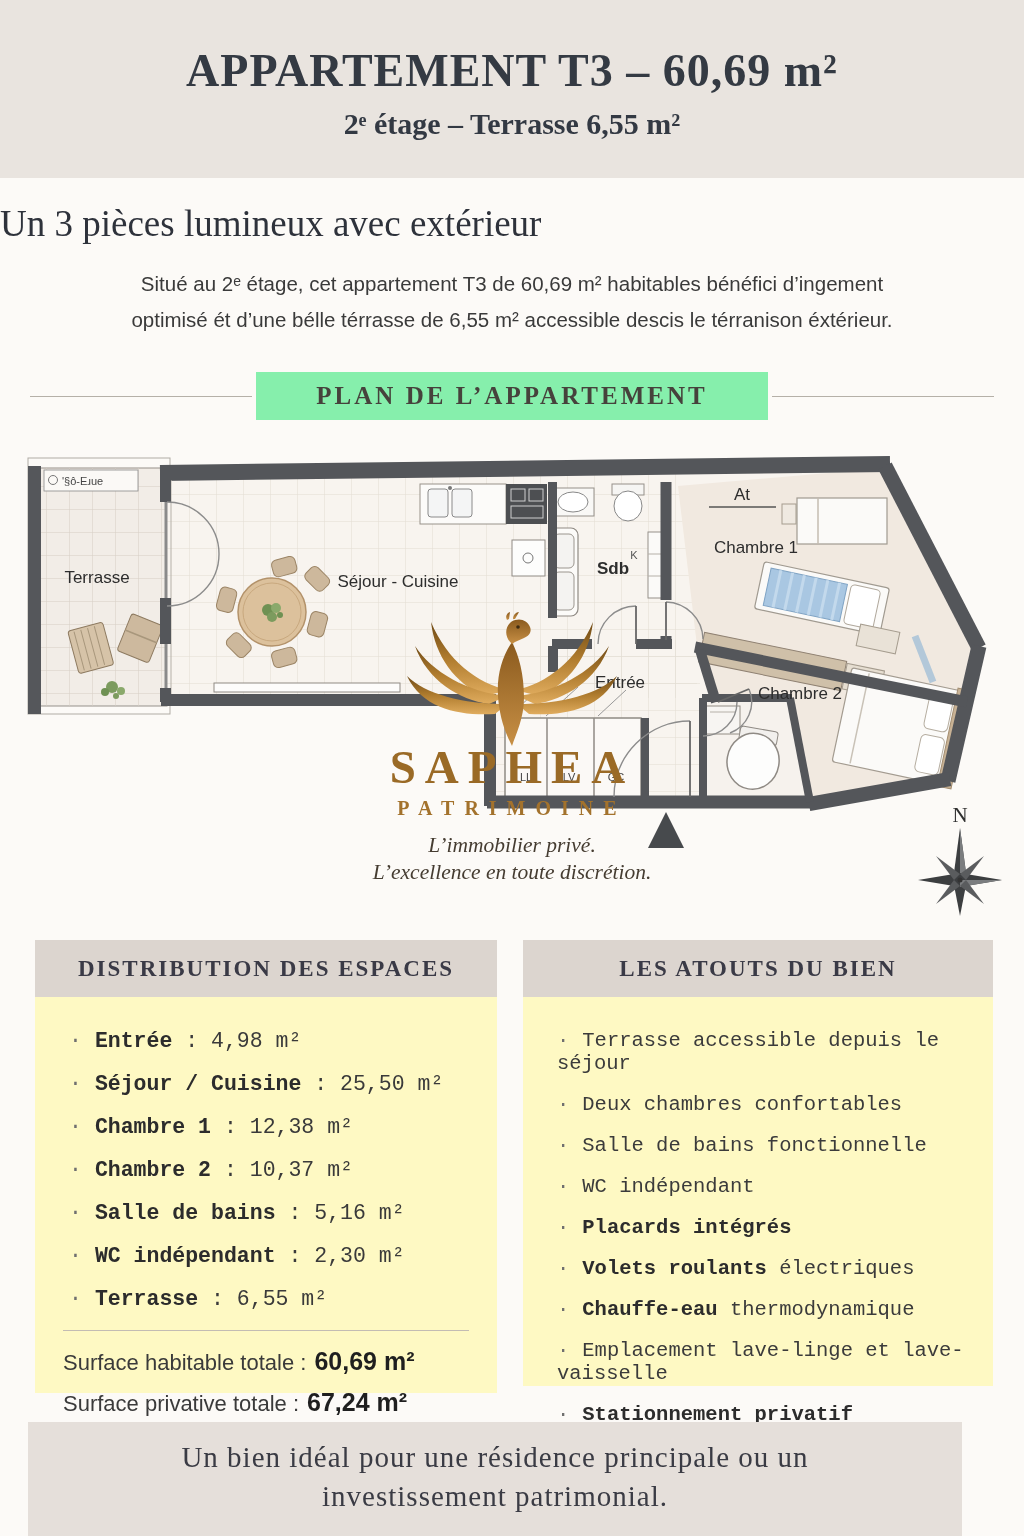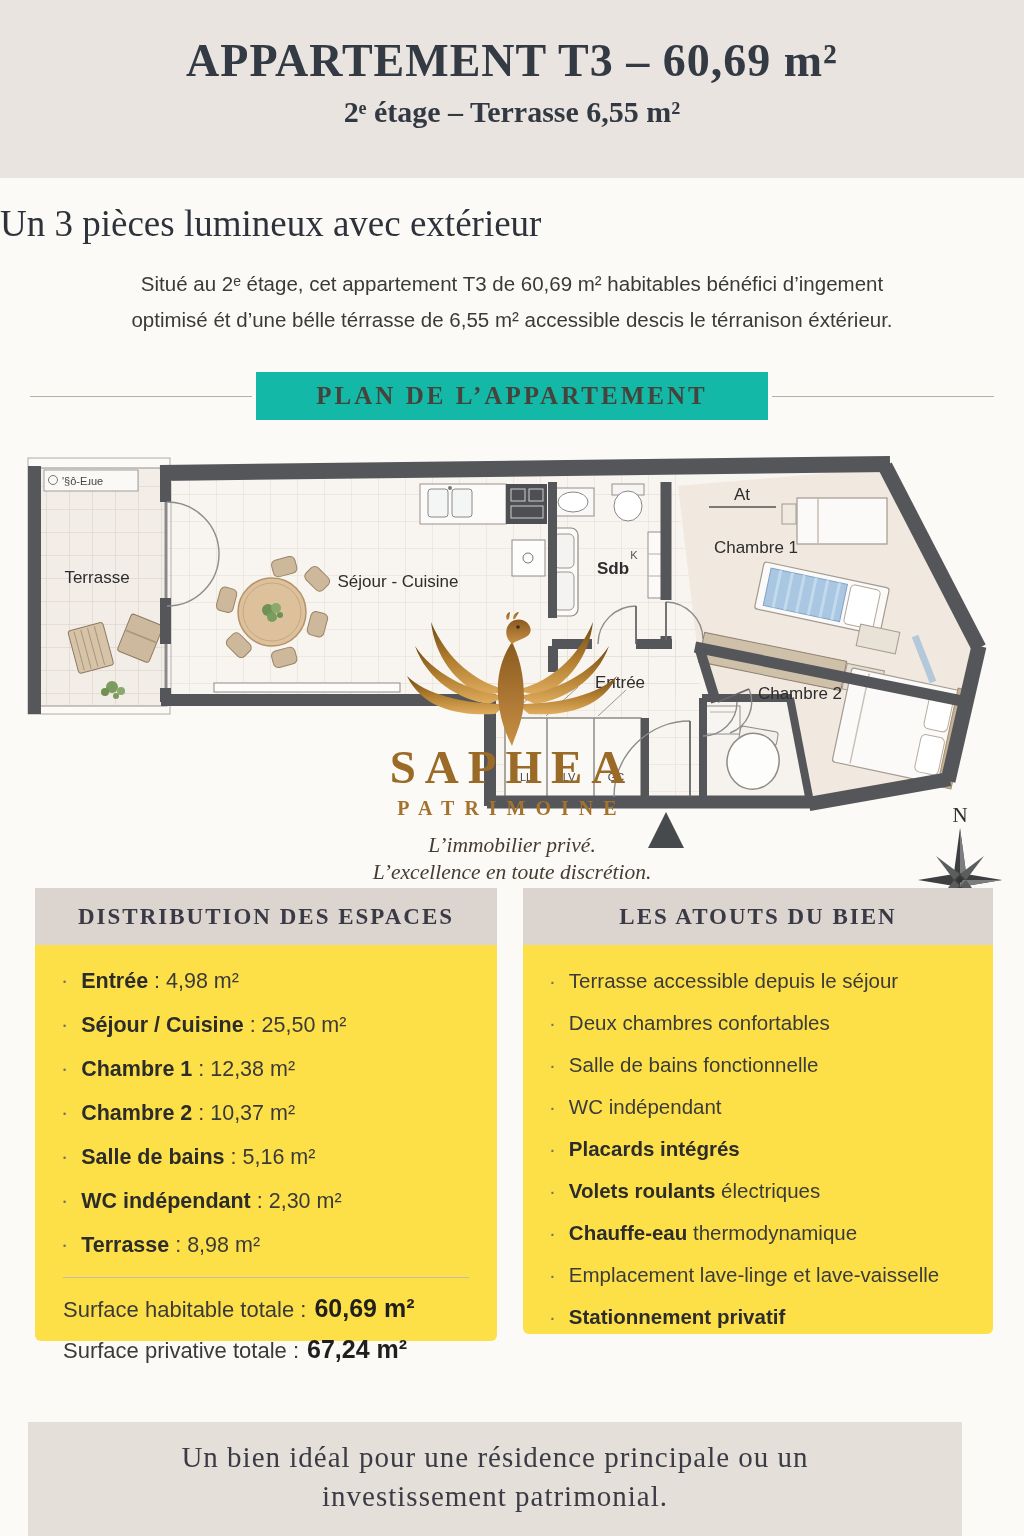--- a/index.html
+++ b/index.html
@@ -1,30 +1,30 @@
 <!DOCTYPE html>
 <html><head>
 <meta charset="utf-8">
 <style>
   html,body{margin:0;padding:0;background:#ffffff;}
   .page{position:relative;width:1024px;height:1536px;margin:0 auto;background:#fcfaf7;
         font-family:"Liberation Sans",sans-serif;overflow:hidden;}
   
   .hero{position:absolute;top:0;left:0;width:1024px;height:178px;background:#e9e4df;text-align:center;}
-  .hero h1{margin:0;padding-top:34px;font-family:"Liberation Serif",serif;font-weight:bold;
+  .hero h1{margin:10px;padding-top:34px;font-family:"Liberation Serif",serif;font-weight:bold;
            font-size:46px;color:#343a43;letter-spacing:1px;}
   .hero .sub{margin-top:8px;font-family:"Liberation Serif",serif;font-weight:600;
              font-size:30px;color:#333943;}
   
   .lead{position:absolute;top:202px;left:0;width:1024px;
         font-family:"Liberation Serif",serif;font-size:37px;color:#2e323b;}
   .para{position:absolute;top:266px;left:62px;width:900px;text-align:center;
         font-size:20.5px;color:#3a3a3a;line-height:36px;}
   
-  .banner{position:absolute;top:372px;left:256px;width:512px;height:48px;background:#14b8a6;
+  .banner{position:absolute;top:372px;left:256px;width:512px;height:48px;background:#86efac;
           display:flex;align-items:center;justify-content:center;}
   .banner h3{margin:0;font-family:"Liberation Serif",serif;font-weight:bold;font-size:25px;
              letter-spacing:3px;color:#46423c;}
   .rule{position:absolute;top:396px;height:1px;background:#b5b0a8;}
   .rule.l{left:30px;width:222px;}
   .rule.r{left:772px;width:222px;}
   
   .plan{position:absolute;top:440px;left:0;width:1024px;height:500px;}
   .plan svg{position:absolute;top:0;left:0;}
   text{font-family:"Liberation Sans",sans-serif;}
@@ -34,27 +34,27 @@
   .logo{position:absolute;top:612px;left:352px;width:320px;text-align:center;}
   .logo .phoenix{display:block;margin:0 auto;}
   .logo .brand{font-family:"Liberation Serif",serif;font-weight:bold;font-size:47px;
                letter-spacing:9px;color:#9a6a26;margin-top:-8px;}
   .logo .patri{font-family:"Liberation Serif",serif;font-weight:bold;font-size:20px;
                letter-spacing:10px;color:#a3722c;margin-top:3px;}
   .logo .tag{font-family:"Liberation Serif",serif;font-style:italic;font-size:21.5px;
              color:#453c31;line-height:27px;}
   .logo .tag.first{margin-top:12px;}
   
-  .card{position:absolute;top:888px;background:#fde047;border-radius:6px;}
+  .card{position:absolute;top:940px;background:#fef9c3;}
   .card.left{left:35px;width:462px;height:453px;}
   .card.right{left:523px;width:470px;height:446px;}
   .card-h{height:57px;background:#dcd5cf;display:flex;align-items:center;justify-content:center;
           font-family:"Liberation Serif",serif;font-weight:bold;font-size:23px;
           letter-spacing:2px;color:#3a3a46;}
-  .card ul{list-style:none;margin:0;padding:24px 10px 0 26px;}
+  .card ul{list-style:none;margin:8px;padding:24px 10px 0 26px;font-family:Liberation Mono, monospace;}
   .card.left li{font-size:21.5px;color:#3a3a3a;margin-bottom:19px;}
   .card.right li{font-size:20.5px;color:#3b3b3b;margin-bottom:18px;}
   .blt{color:#6f6f6f;margin-right:13px;}
   .nm,.strong{font-weight:bold;color:#2c2c2c;}
   .divider{margin:4px auto 16px auto;width:88%;border-top:1px solid #c3bcb3;}
   .tot{padding-left:28px;font-size:22px;color:#3a3a3a;margin-bottom:12px;}
   .tot .tval{font-weight:bold;font-size:25px;color:#1f1f1f;margin-left:8px;}
   
   .footer{position:absolute;top:1422px;left:28px;width:934px;height:120px;background:#e5dfda;
           text-align:center;font-family:"Liberation Serif",serif;font-size:29px;color:#3a3b44;
@@ -351,21 +351,21 @@
 
         <li>
           <span class="blt">·</span><span class="nm">Salle de bains</span><span> : </span><span class="vl">5,16 m²</span>
         </li>
 
         <li>
           <span class="blt">·</span><span class="nm">WC indépendant</span><span> : </span><span class="vl">2,30 m²</span>
         </li>
 
         <li>
-          <span class="blt">·</span><span class="nm">Terrasse</span><span> : </span><span class="vl">8,98 m²</span>
+          <span class="blt">·</span><span class="nm">Terrasse</span><span> : </span><span class="vl">6,55 m²</span>
         </li>
       </ul>
     <div class="divider"></div>
     <div>
 
         <div class="tot">
           <span>Surface habitable totale :</span><span class="tval">60,69 m²</span>
         </div>
 
         <div class="tot">

